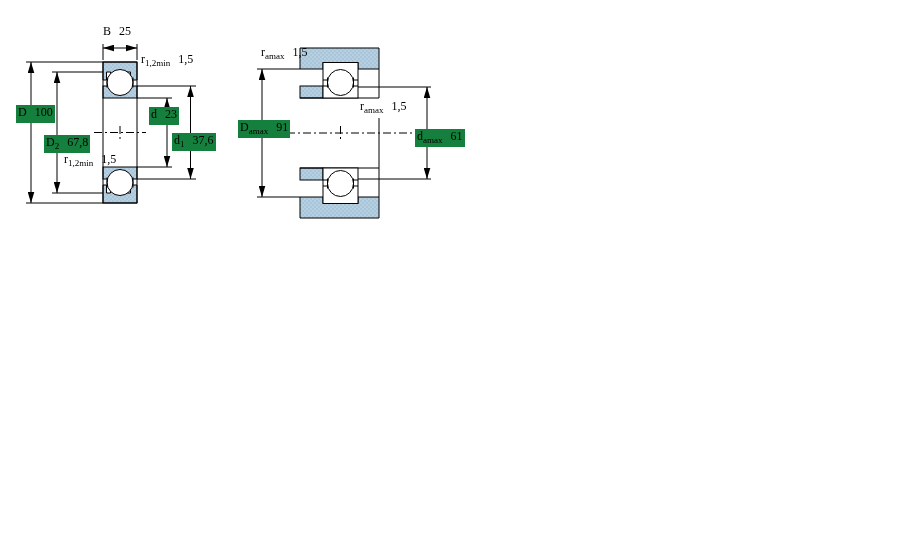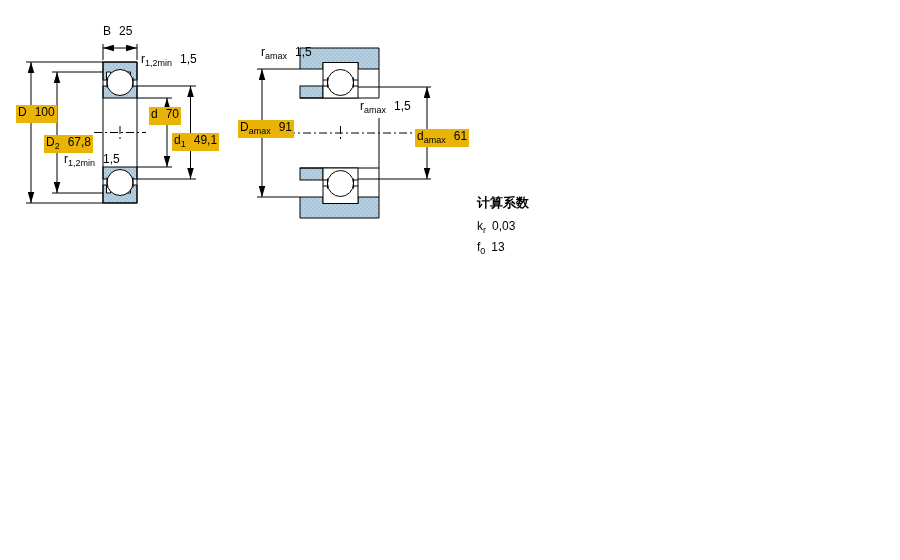--- a/index.html
+++ b/index.html
@@ -3,31 +3,31 @@
 <meta charset="utf-8">
 <style>
   :root{
     --section-fill:#b6cfe1;
     --section-dot:#8fb3cc;
     --line-color:#000000;
   }
   html,body{margin:0;padding:0;background:#ffffff;}
   .canvas{
     position:relative;width:900px;height:560px;background:#ffffff;overflow:hidden;
-    font-family:Liberation Sans, sans-serif;color:#000;
+    font-family:Liberation Serif, serif;color:#000;
   }
   svg{position:absolute;left:0;top:0;}
   .sect{fill:url(#stipple);stroke:var(--line-color);stroke-width:1;}
   .ln{stroke:var(--line-color);stroke-width:1;fill:none;}
   .ball{fill:#ffffff;stroke:var(--line-color);stroke-width:1;}
   .white{fill:#ffffff;stroke:var(--line-color);stroke-width:1;}
   .cl{stroke:var(--line-color);stroke-width:1;fill:none;stroke-dasharray:8 3 2 3;}
   .dim-label{
     position:absolute;font-size:12px;line-height:14px;white-space:nowrap;
-    background:#eab308;padding:0 2px;
+    background:#15803d;padding:0 2px;
   }
   .dim-label.nobg{background:transparent;padding:0;}
   .dim-label .sub{font-size:9px;vertical-align:-3px;letter-spacing:0;}
   .dim-label .val{margin-left:8px;}
   .factors{position:absolute;font-size:12px;line-height:14px;}
   .factors-title{font-size:13px;font-weight:bold;margin-bottom:9px;}
   .factor-row{margin-bottom:3px;}
   .factor-row .sub{font-size:9px;vertical-align:-3px;}
   .factor-row .val{margin-left:6px;}
 </style>
@@ -122,45 +122,36 @@
   <div class="dim-label nobg" style="left:141px;top:52px">
     <span class="sym">r</span><span class="sub">1,2min</span><span class="val">1,5</span>
   </div>
   <div class="dim-label" style="left:16px;top:105px">
     <span class="sym">D</span><span class="sub"></span><span class="val">100</span>
   </div>
   <div class="dim-label" style="left:44px;top:135px">
     <span class="sym">D</span><span class="sub">2</span><span class="val">67,8</span>
   </div>
   <div class="dim-label" style="left:149px;top:107px">
-    <span class="sym">d</span><span class="sub"></span><span class="val">70</span>
+    <span class="sym">d</span><span class="sub"></span><span class="val">23</span>
   </div>
   <div class="dim-label" style="left:172px;top:133px">
-    <span class="sym">d</span><span class="sub">1</span><span class="val">49,1</span>
+    <span class="sym">d</span><span class="sub">1</span><span class="val">37,6</span>
   </div>
   <div class="dim-label nobg" style="left:64px;top:152px">
     <span class="sym">r</span><span class="sub">1,2min</span><span class="val">1,5</span>
   </div>
 
   <div class="dim-label nobg" style="left:261px;top:45px">
     <span class="sym">r</span><span class="sub">amax</span><span class="val">1,5</span>
   </div>
   <div class="dim-label" style="left:238px;top:120px">
     <span class="sym">D</span><span class="sub">amax</span><span class="val">91</span>
   </div>
   <div class="dim-label nobg" style="left:360px;top:99px">
     <span class="sym">r</span><span class="sub">amax</span><span class="val">1,5</span>
   </div>
   <div class="dim-label" style="left:415px;top:129px">
     <span class="sym">d</span><span class="sub">amax</span><span class="val">61</span>
   </div>
 
-  <div class="factors" style="left:477px;top:196px">
-    <div class="factors-title">计算系数</div>
-    <div class="factor-row">
-      <span class="sym">k</span><span class="sub">r</span><span class="val">0,03</span>
-    </div>
-    <div class="factor-row">
-      <span class="sym">f</span><span class="sub">0</span><span class="val">13</span>
-    </div>
-  </div>
 
 </div>
 
 </body></html>

